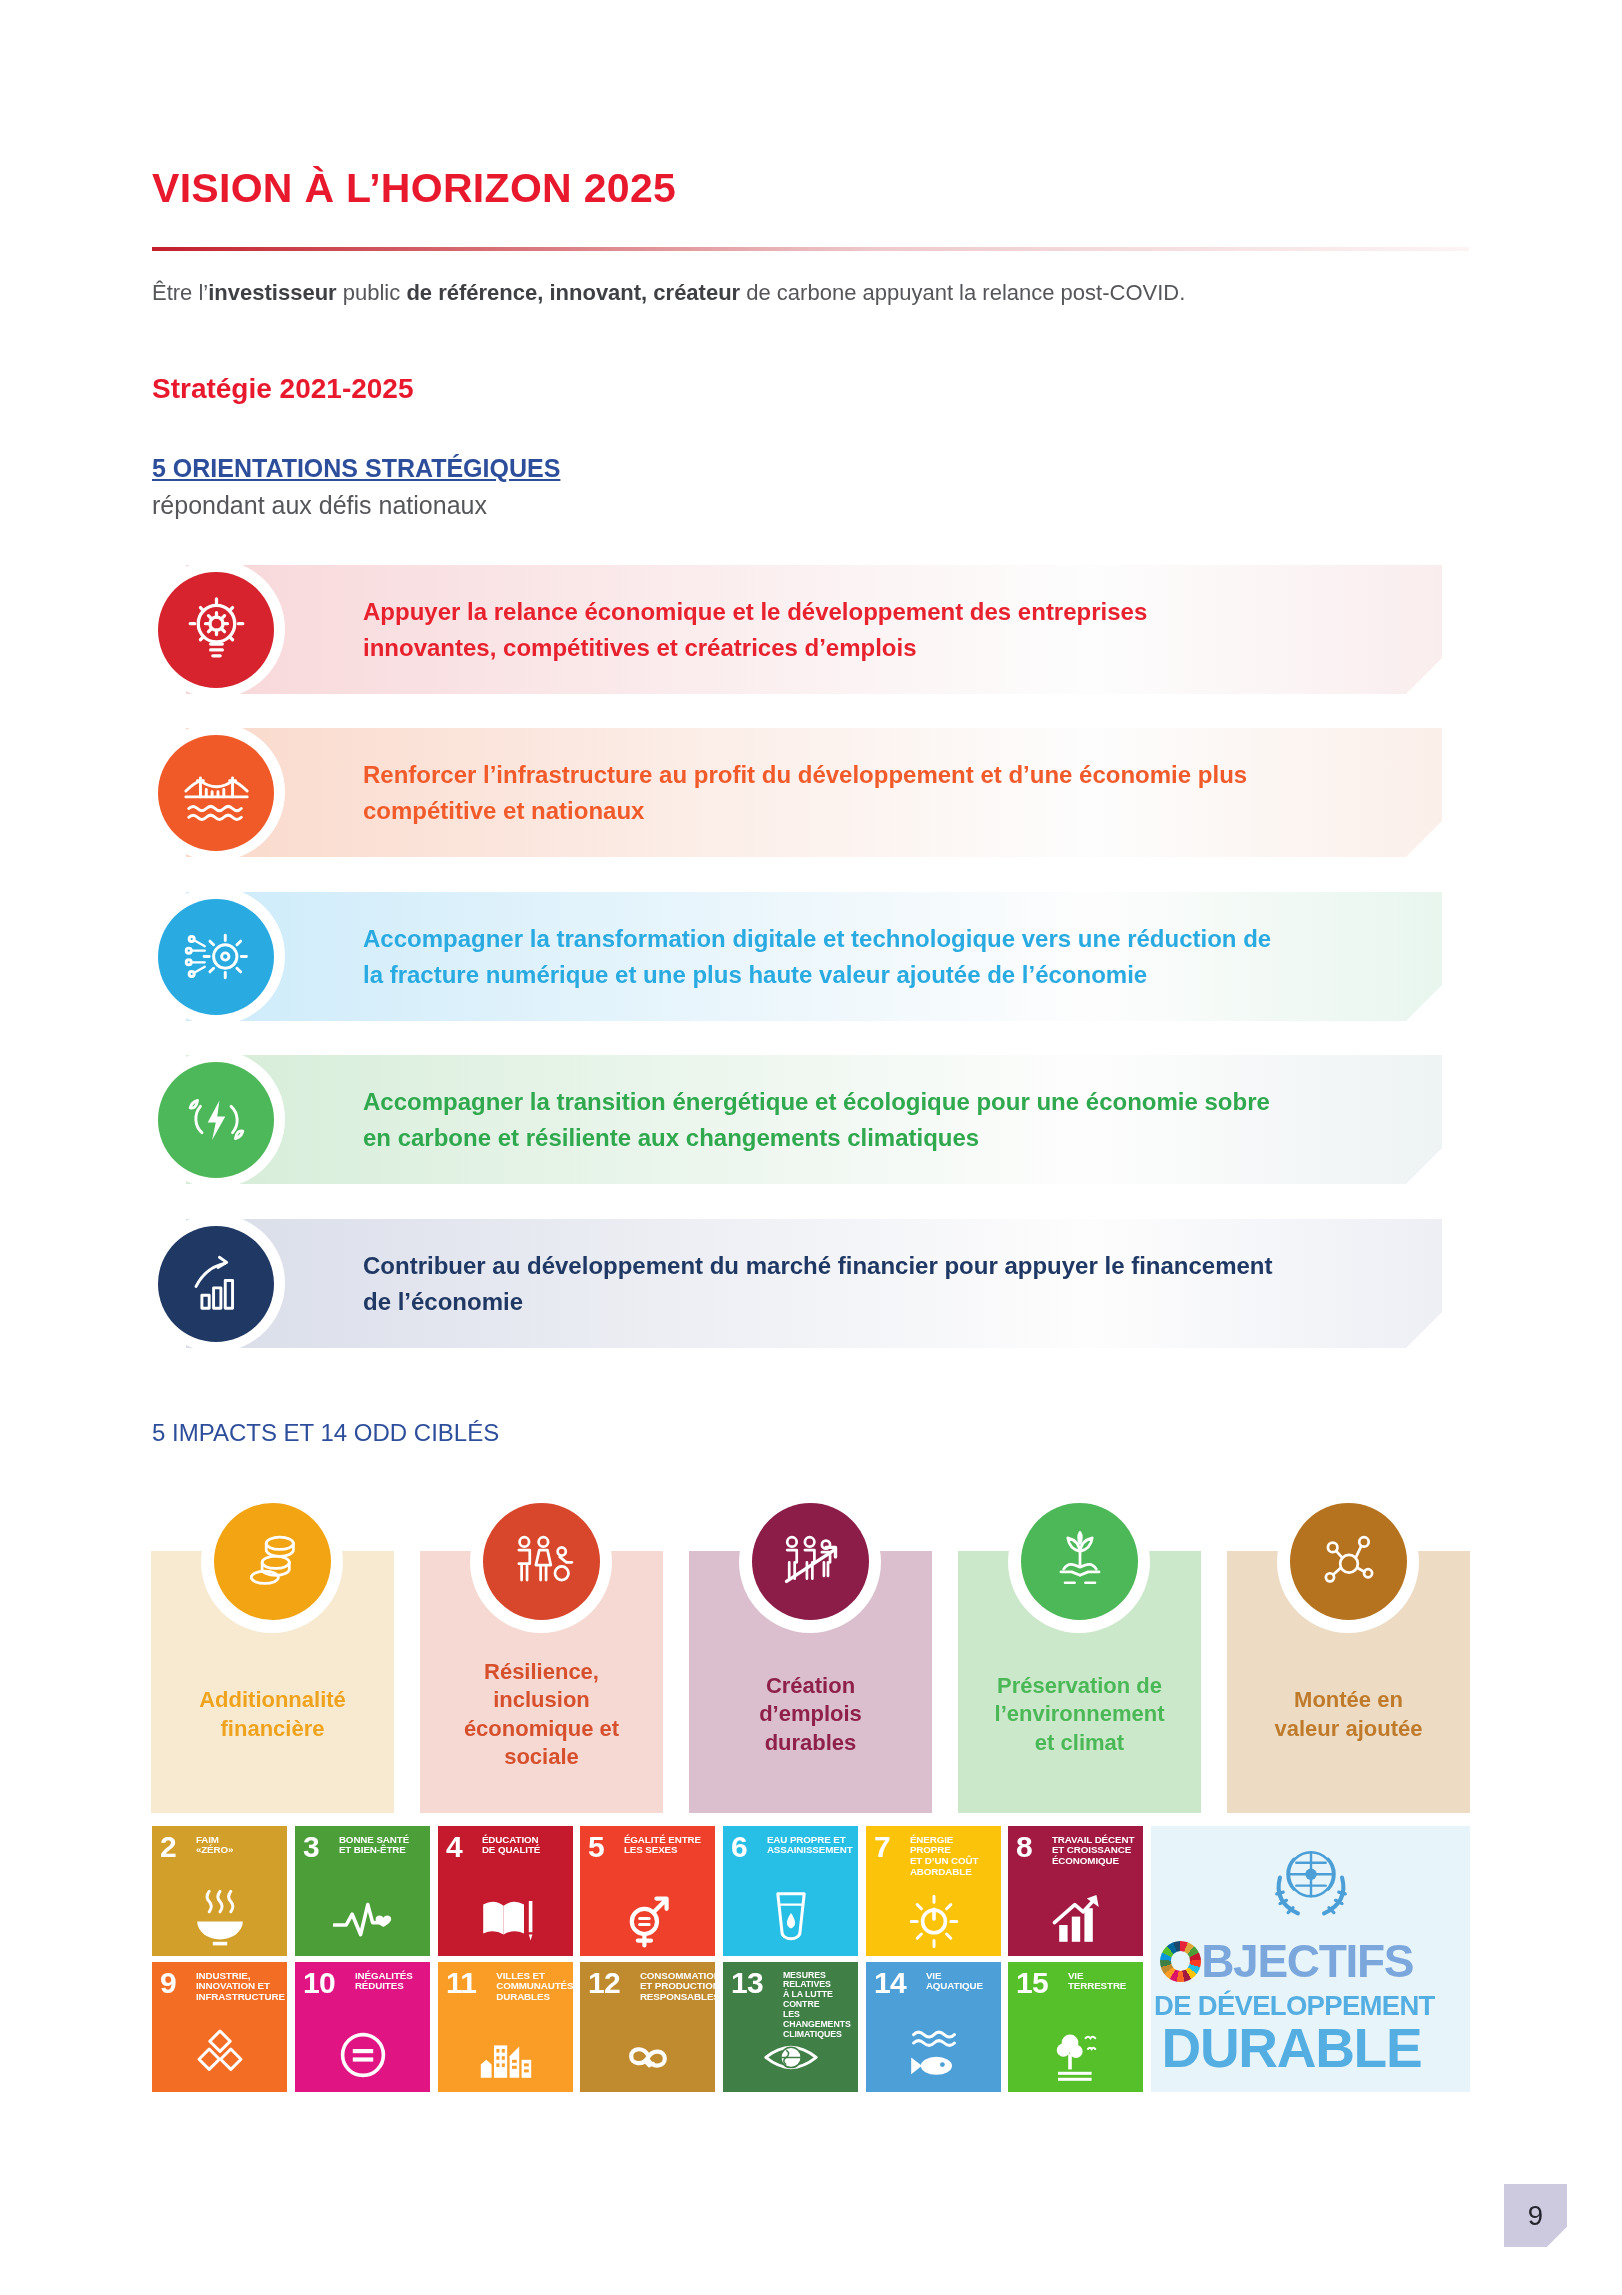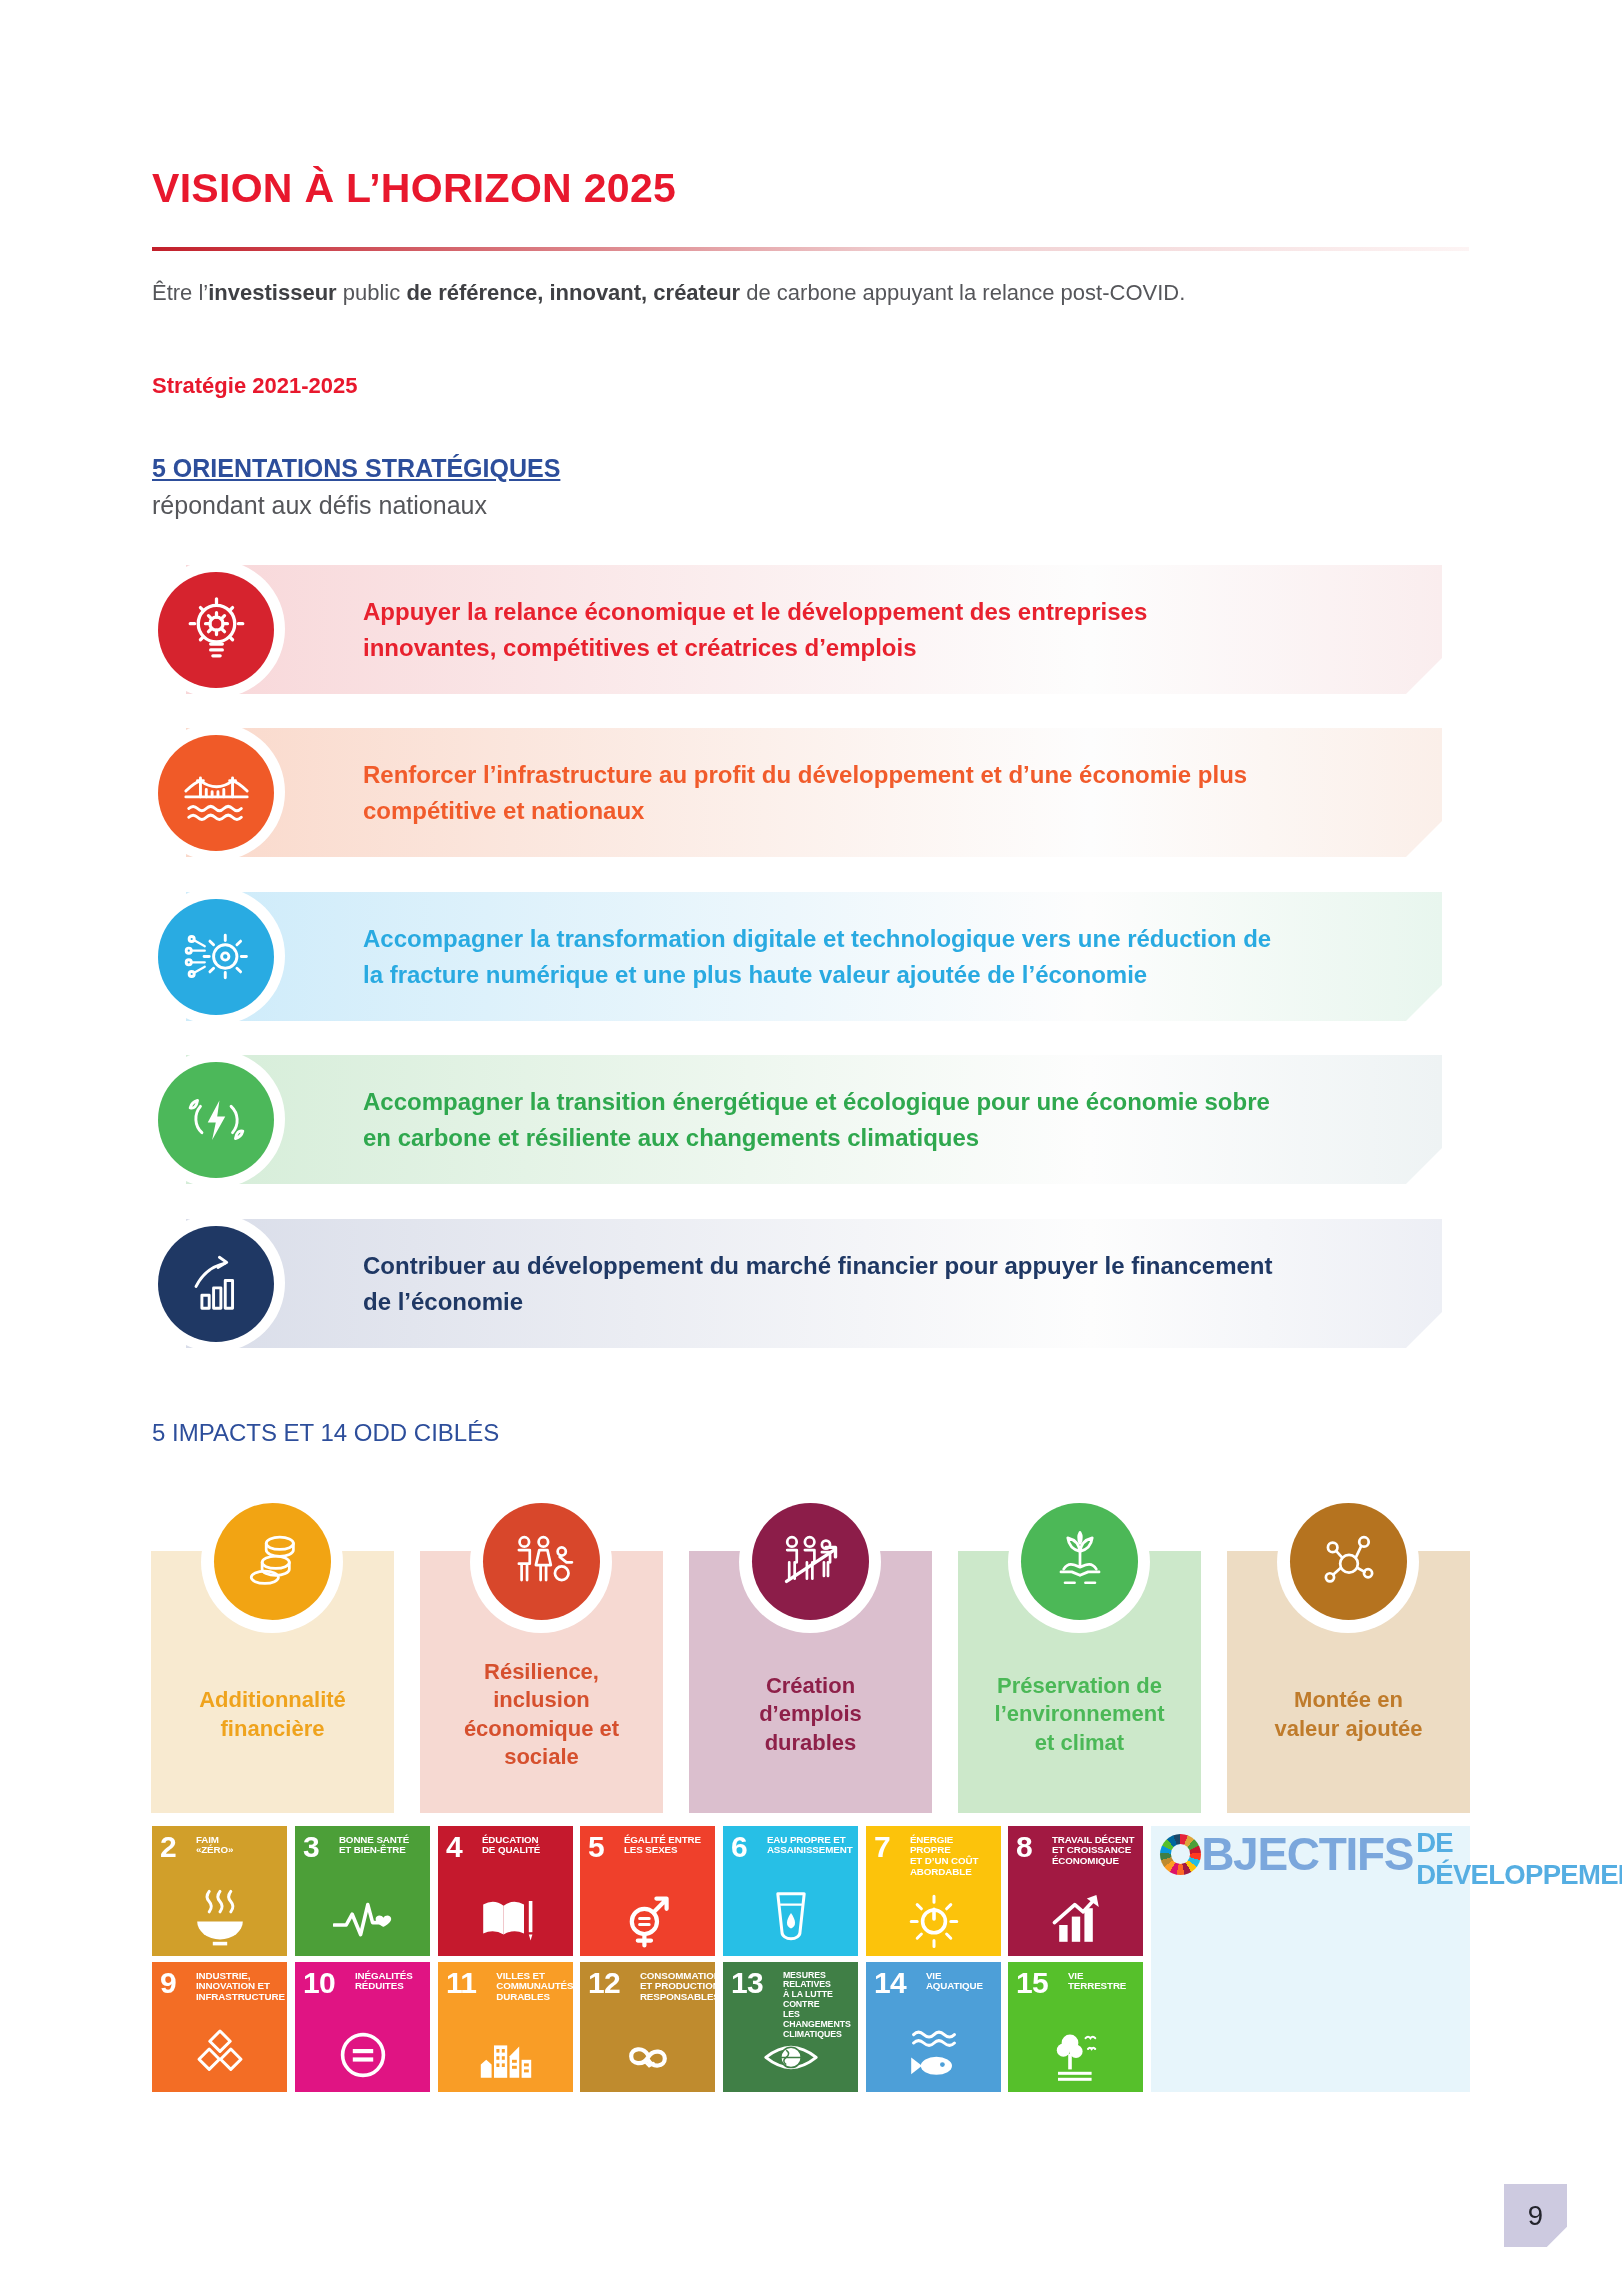--- a/index.html
+++ b/index.html
@@ -6,21 +6,21 @@
   html,body { background:#ffffff; }
   body { font-family:"Liberation Sans", sans-serif; }
   .page { position:relative; width:1622px; height:2295px; background:#ffffff; overflow:hidden; }
 
   
   .main-title { position:absolute; left:152px; top:165px; font-size:41px; font-weight:700; letter-spacing:0.3px; }
   .title-rule { position:absolute; left:152px; top:247px; width:1317px; height:3.9px;
                 background:linear-gradient(to right,#c21f2a,#eec9cb 55%,#fdf4f4 100%); }
   .intro { position:absolute; left:152px; top:280px; width:1243px; font-size:22px; color:#55565a; font-weight:400; }
   .intro b { color:#3f4044; }
-  .strategy-title { position:absolute; left:152px; top:373px; font-size:22px; font-weight:700; }
+  .strategy-title { position:absolute; left:152px; top:373px; font-size:28px; font-weight:700; }
   .orient-heading { position:absolute; left:152px; top:454px; font-size:25px; font-weight:700;text-decoration:underline; }
   .orient-sub { position:absolute; left:152px; top:491px; font-size:25px; color:#55565a; }
   .impacts-heading { position:absolute; left:152px; top:1419px; font-size:24px; font-weight:400; }
 
   
   .bar { position:absolute; left:0; width:1622px; height:129px; }
   .bar-0{top:565px} .bar-1{top:728px} .bar-2{top:892px} .bar-3{top:1055px} .bar-4{top:1219px}
   .bar-band { position:absolute; left:186px; top:0; width:1256px; height:129px;
               background:linear-gradient(to right, var(--bg1), #fdfdfd 72%, var(--bg2));
               clip-path:polygon(0 0,100% 0,100% calc(100% - 36px),calc(100% - 36px) 100%,0 100%); }
@@ -52,21 +52,21 @@
   .sdg-num { font-size:30px; font-weight:700; line-height:.92; letter-spacing:-0.7px; }
   .sdg-label { font-size:9.8px; font-weight:700; line-height:1.12; margin-left:20px; margin-top:2px;
                letter-spacing:-0.1px; white-space:pre-line; }
   .sdg-label.small { font-size:8.8px; }
   .sdg-icon { position:absolute; left:0; top:60px; width:135px; height:65px; display:flex;
               align-items:center; justify-content:center; }
   .sdg-icon svg { width:60px; height:60px; }
 
   
   .odd-panel { position:absolute; left:1151px; top:1826px; width:319px; height:266px; background:var(--pb);
-               display:flex; flex-direction:row; align-items:center; }
+               display:flex; flex-direction:column; align-items:center; }
   .odd-emblem { margin-top:9.2px; width:98px; height:98px; }
   .odd-line1 { display:flex; align-items:center; margin-top:1.3px; align-self:flex-start; margin-left:9.2px; }
   .odd-wheel { width:41px; height:41px; border-radius:50%; position:relative; flex:0 0 41px;
                background:conic-gradient(#E5243B 0 21deg,#DDA63A 21deg 42deg,#4C9F38 42deg 64deg,#C5192D 64deg 85deg,
                #FF3A21 85deg 106deg,#26BDE2 106deg 127deg,#FCC30B 127deg 148deg,#A21942 148deg 169deg,
                #FD6925 169deg 191deg,#DD1367 191deg 212deg,#FD9D24 212deg 233deg,#BF8B2E 233deg 254deg,
                #3F7E44 254deg 275deg,#0A97D9 275deg 296deg,#56C02B 296deg 318deg,#00689D 318deg 339deg,#19486A 339deg 360deg); }
   .odd-wheel::after { content:""; position:absolute; left:10.5px; top:10.5px; width:19.6px; height:19.6px; border-radius:50%; background:var(--pb); }
   .odd-word1 { font-size:46px; font-weight:700; color:var(--c1); letter-spacing:-1.3px; }
   .odd-word2 { align-self:flex-start; margin-left:3px; font-size:27.5px; font-weight:700; color:var(--c2); letter-spacing:-0.7px; margin-top:1.3px; }

